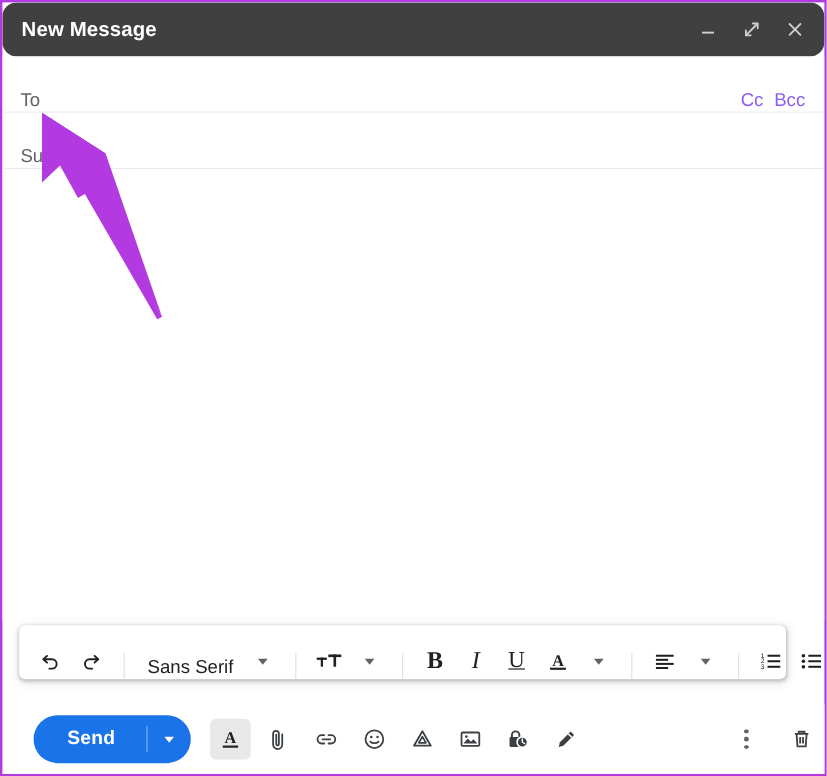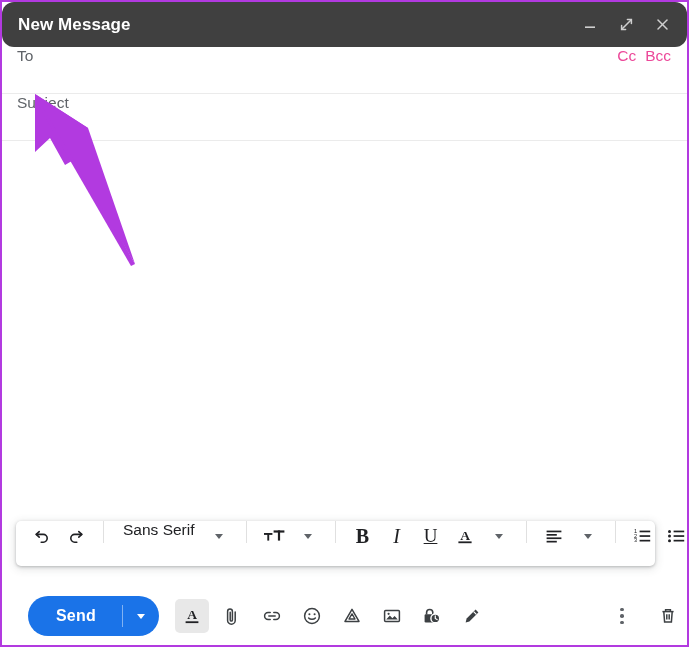--- a/index.html
+++ b/index.html
@@ -59,37 +59,37 @@
   .win-btn svg { display: block; }
 
   
   .field-row {
     position: absolute;
     left: 0;
     width: 685px;
     box-sizing: border-box;
     border-bottom: 1px solid #ebebeb;
     display: flex;
-    align-items: flex-start;
+    align-items: flex-end;
     padding: 0 16px 0 15px;
     background: #ffffff;
   }
   #row-to    { top: 45px;  height: 47px; }
   #row-subj  { top: 92px;  height: 47px; }
 
   .field-label {
     color: #5f6368;
     font-size: 15.5px;
     flex: 1;
     white-space: nowrap;
   }
   .ccbcc {
     display: flex;
     gap: 9px;
-    color: #ec4899;
+    color: #8b5cf6;
     font-size: 15.5px;
   }
   .ccbcc span { cursor: pointer; }
 
   
   .compose-body {
     position: absolute;
     left: 0;
     top: 139px;
     width: 685px;
@@ -102,21 +102,21 @@
   .format-toolbar {
     position: absolute;
     left: 14px;
     top: 519px;
     width: 639px;
     height: 45px;
     background: #ffffff;
     border-radius: 5px;
     box-shadow: 0 1px 3px rgba(60,64,67,.30), 0 2px 8px 1px rgba(60,64,67,.15);
     display: flex;
-    align-items: flex-start;
+    align-items: flex-end;
     box-sizing: border-box;
     padding: 0 10px;
     gap: 2px;
   }
   .tb-btn {
     min-width: 26px;
     height: 30px;
     display: flex;
     align-items: center;
     justify-content: center;

